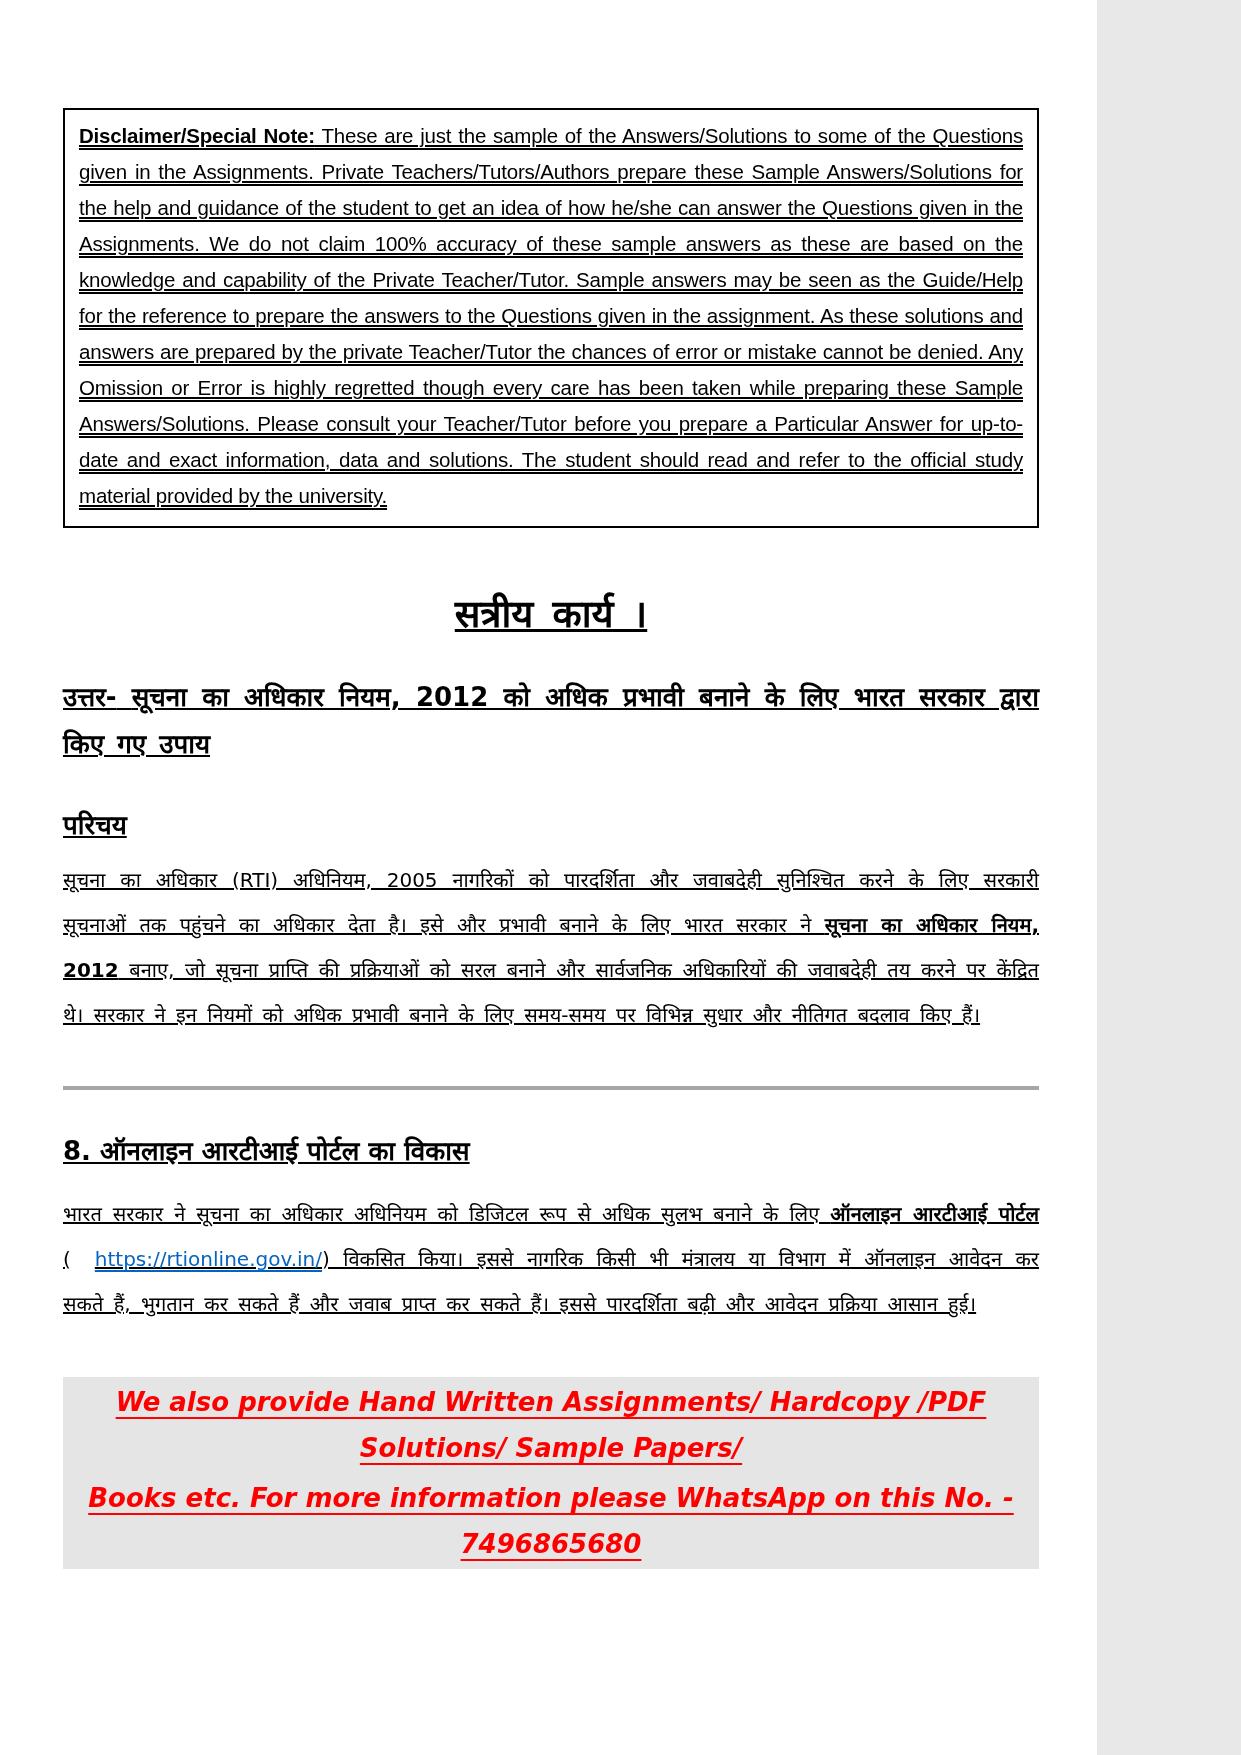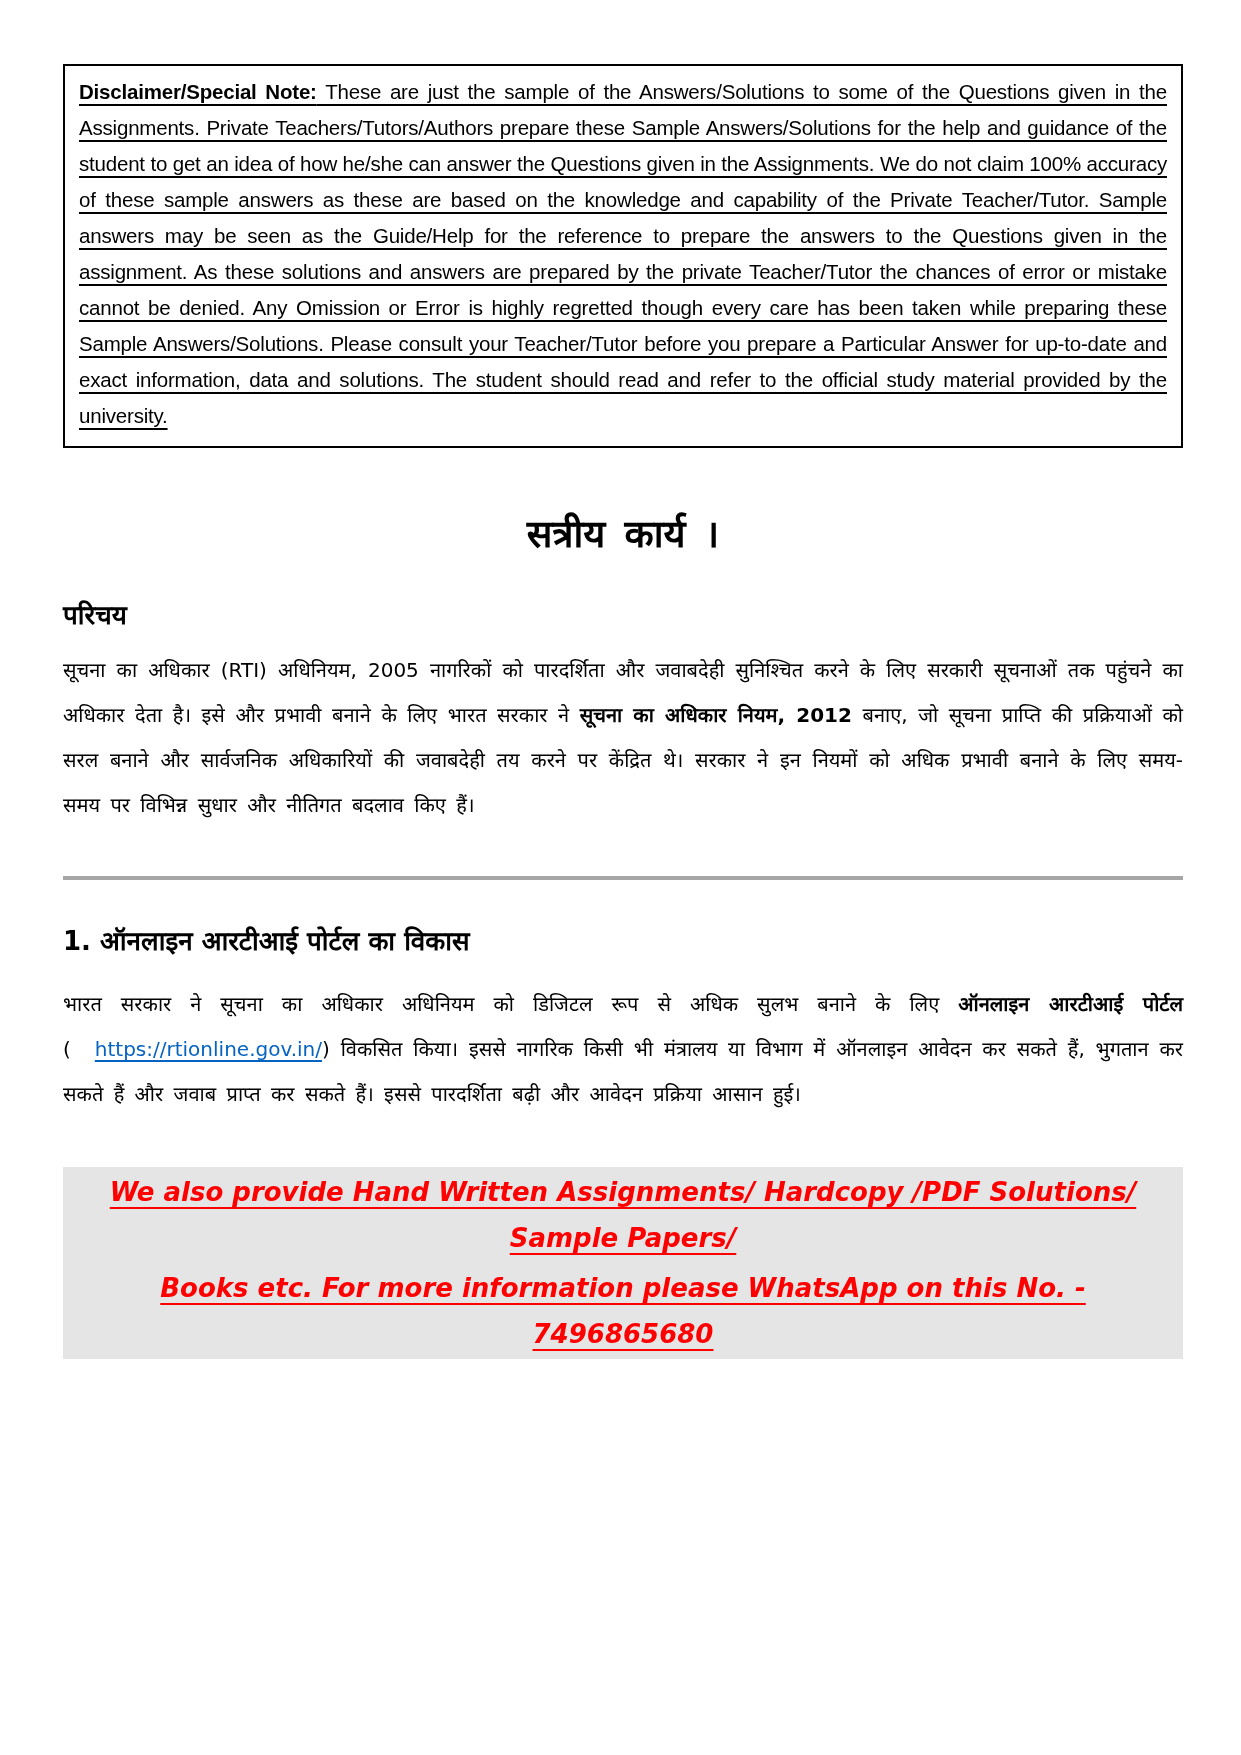--- a/index.html
+++ b/index.html
@@ -1,25 +1,26 @@
 <!DOCTYPE html>
 <html><head>
 <meta charset="utf-8">
 <style>
   html, body { margin: 0; padding: 0; background: #e8e8e8; }
   .page {
-    width: 1241px;
+    width: 1097px;
     height: 1755px;
     background: #ffffff;
     position: relative;
     box-sizing: border-box;
-    padding: 64px 58px 0 63px;
+    padding: 108px 58px 0 63px;
     font-family: "DejaVu Sans", sans-serif;
     color: #000000;
     overflow: hidden;
+    text-decoration: underline;
   }
   .disclaimer-box {
     border: 2px solid #000000;
     padding: 8px 14px 12px 14px;
     box-sizing: border-box;
   }
   .disclaimer-text {
     margin: 0;
     font-family: "Liberation Sans", sans-serif;
     font-size: 20.5px;
@@ -113,28 +114,29 @@
 <div class="page">
 
   <div class="disclaimer-box">
     <p class="disclaimer-text"><span class="u lead">Disclaimer/Special Note:</span><span class="u"> These are just the sample of the Answers/Solutions to some of the Questions given in the Assignments. Private Teachers/Tutors/Authors prepare these Sample Answers/Solutions for the help and guidance of the student to get an idea of how he/she can answer the Questions given in the Assignments. We do not claim 100% accuracy of these sample answers as these are based on the knowledge and capability of the Private Teacher/Tutor. Sample answers may be seen as the Guide/Help for the reference to prepare the answers to the Questions given in the assignment. As these solutions and answers are prepared by the private Teacher/Tutor the chances of error or mistake cannot be denied. Any Omission or Error is highly regretted though every care has been taken while preparing these Sample Answers/Solutions. Please consult your Teacher/Tutor before you prepare a Particular Answer for up-to-date and exact information, data and solutions. The student should read and refer to the official study material provided by the university.</span></p>
   </div>
 
   <h1 class="center-heading">सत्रीय कार्य ।</h1>
 
 
 
+  <p class="answer-heading"><span>उत्तर-</span> <span>सूचना का अधिकार नियम, 2012 को अधिक प्रभावी बनाने के लिए भारत सरकार द्वारा किए गए उपाय</span></p>
 
   <p class="sub-heading">परिचय</p>
 
   <p class="body-para"><span>सूचना का अधिकार (RTI) अधिनियम, 2005 नागरिकों को पारदर्शिता और जवाबदेही सुनिश्चित करने के लिए सरकारी सूचनाओं तक पहुंचने का अधिकार देता है। इसे और प्रभावी बनाने के लिए भारत सरकार ने </span><span class="bold">सूचना का अधिकार नियम, 2012</span><span> बनाए, जो सूचना प्राप्ति की प्रक्रियाओं को सरल बनाने और सार्वजनिक अधिकारियों की जवाबदेही तय करने पर केंद्रित थे। सरकार ने इन नियमों को अधिक प्रभावी बनाने के लिए समय-समय पर विभिन्न सुधार और नीतिगत बदलाव किए हैं।</span></p>
 
   <hr class="divider">
 
-  <p class="sub-heading" style="margin-top:42px;">1. ऑनलाइन आरटीआई पोर्टल का विकास</p>
+  <p class="sub-heading" style="margin-top:42px;">8. ऑनलाइन आरटीआई पोर्टल का विकास</p>
 
   <p class="body-para" style="margin-top:24px;"><span>भारत सरकार ने सूचना का अधिकार अधिनियम को डिजिटल रूप से अधिक सुलभ बनाने के लिए </span><span class="bold">ऑनलाइन आरटीआई पोर्टल</span><span> (</span><a class="hyperlink">https://rtionline.gov.in/</a><span>) विकसित किया। इससे नागरिक किसी भी मंत्रालय या विभाग में ऑनलाइन आवेदन कर सकते हैं, भुगतान कर सकते हैं और जवाब प्राप्त कर सकते हैं। इससे पारदर्शिता बढ़ी और आवेदन प्रक्रिया आसान हुई।</span></p>
 
   <div class="footer">
     <span class="hl">We also provide Hand Written Assignments/ Hardcopy /PDF Solutions/ Sample Papers/</span><br>
     <span class="hl">Books etc. For more information please WhatsApp on this No. - 7496865680</span>
   </div>
 
 </div>
 

